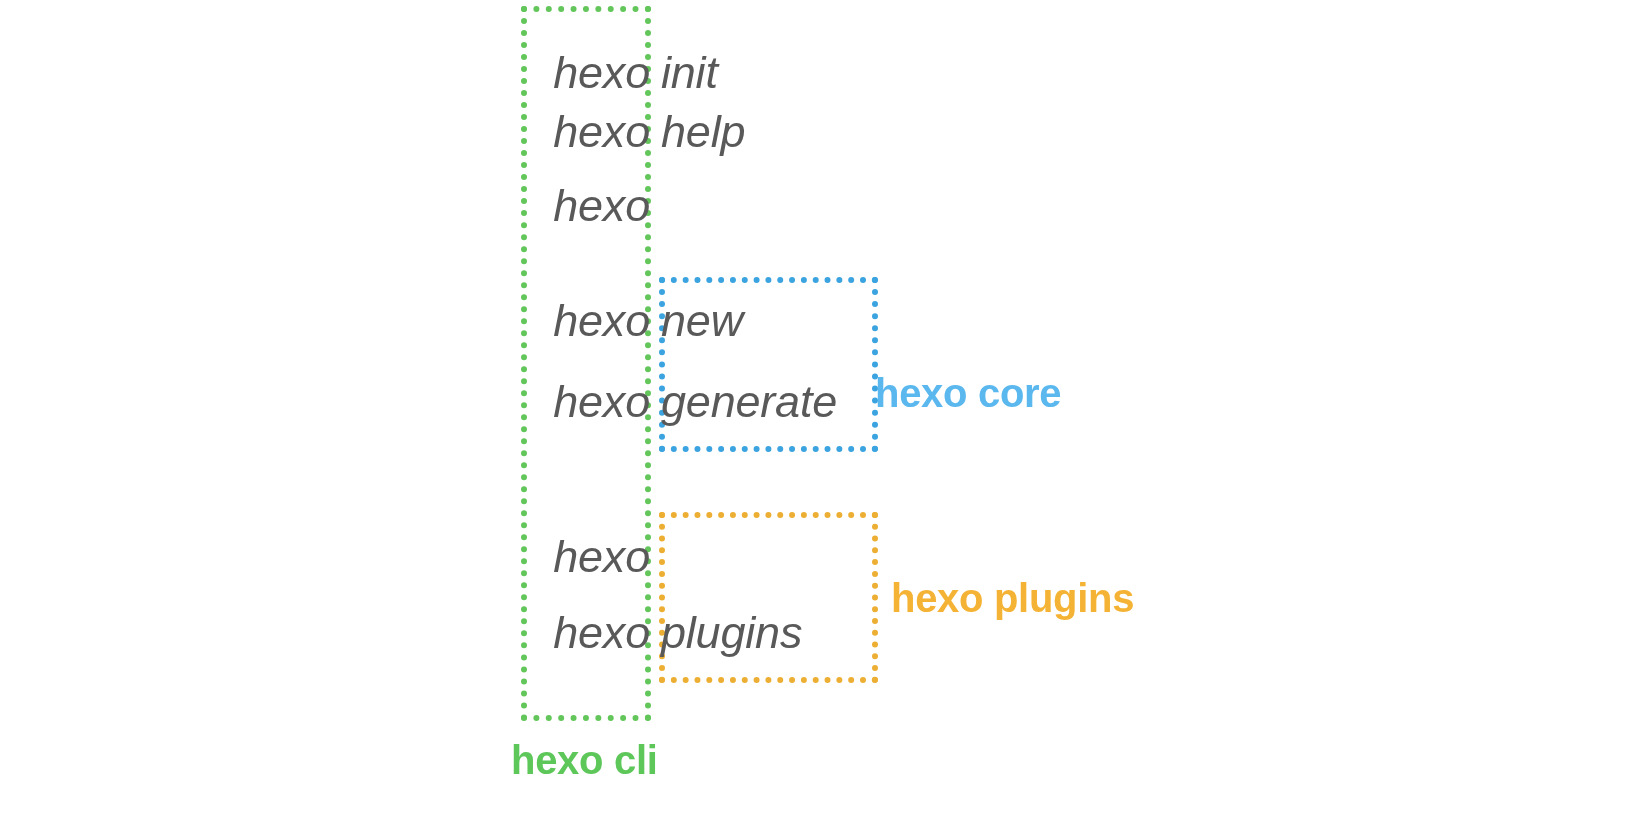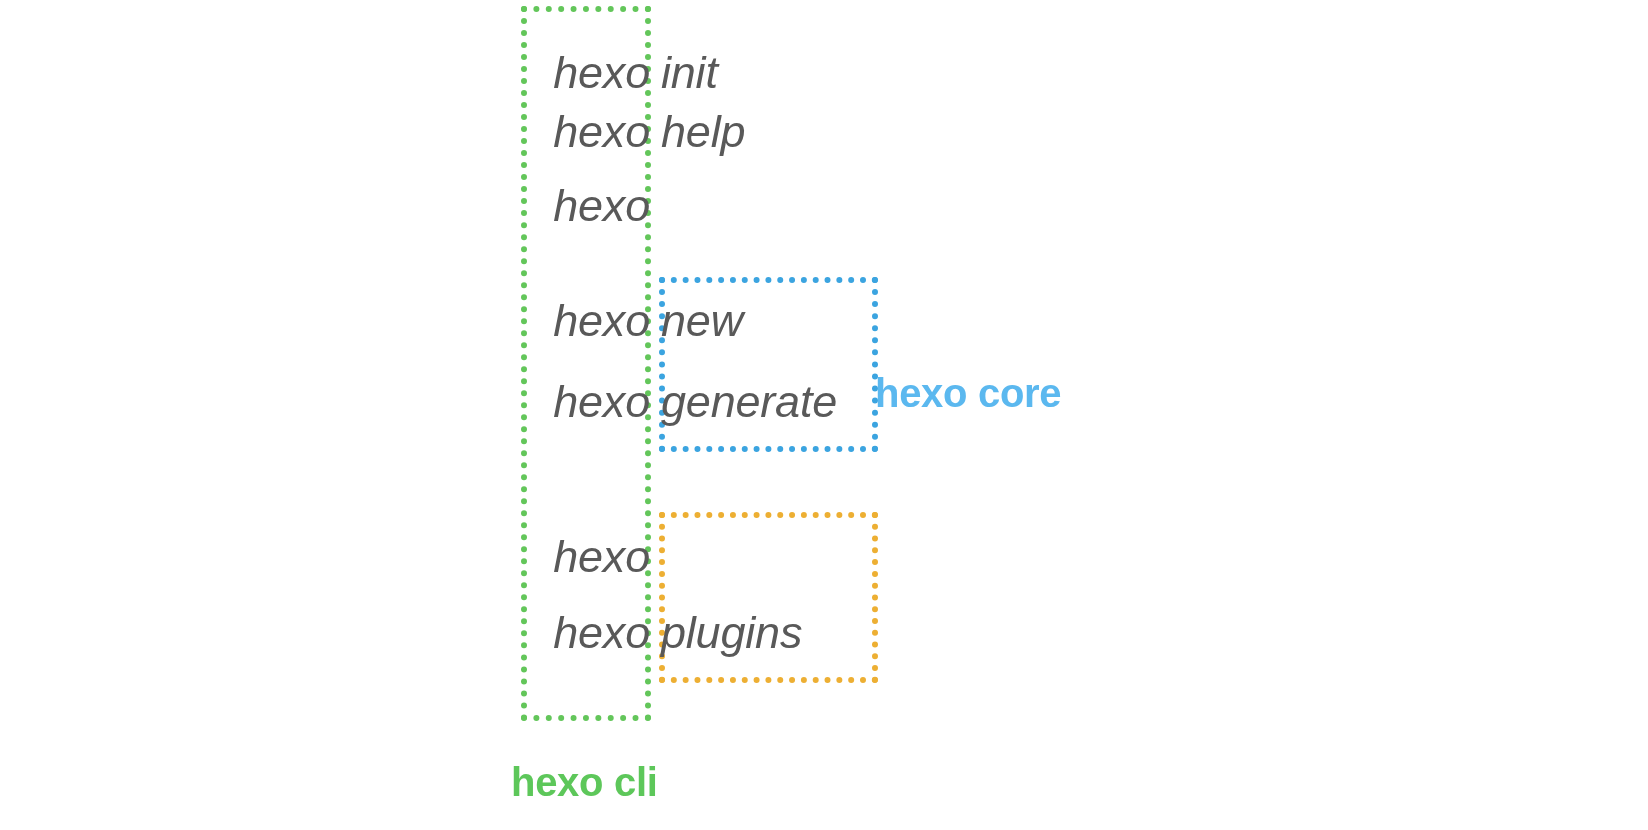--- a/index.html
+++ b/index.html
@@ -85,21 +85,21 @@
   .caption {
     position: absolute;
     white-space: nowrap;
     font-size: 40px;
     font-weight: bold;
     line-height: 1;
     letter-spacing: -0.3px;
   }
   .caption.core    { left: 875px; top: 348px;  color: #5bb8ef; margin-top: 25px; }
   .caption.plugins { left: 891px; top: 578px;  color: #f5b335; }
-  .caption.cli     { left: 511px; top: 762px;  color: #5dc75a; }
+  .caption.cli     { left: 511px; top: 740px;  color: #5dc75a; }
 </style>
 </head>
 <body>
 
 <div id="canvas">
 
   <div class="group-box cli"></div>
   <div class="group-box core"></div>
   <div class="group-box plugins"></div>
 
@@ -130,15 +130,16 @@
   <div class="cmd-row row-server">
     <span class="cmd-prefix">hexo</span>
   </div>
 
   <div class="cmd-row row-deploy">
     <span class="cmd-prefix">hexo</span>
     <span class="cmd-name">plugins</span>
   </div>
 
   <div class="caption core">hexo core</div>
+  <div class="caption plugins">hexo plugins</div>
   <div class="caption cli">hexo cli</div>
 
 </div>
 
 </body></html>

